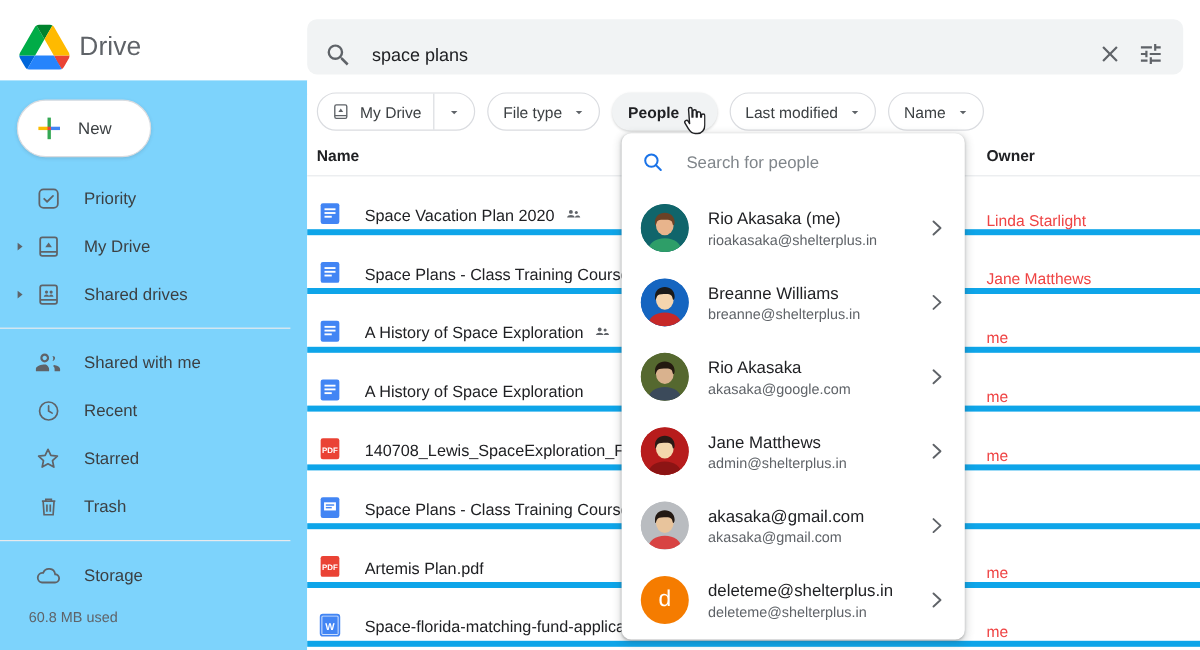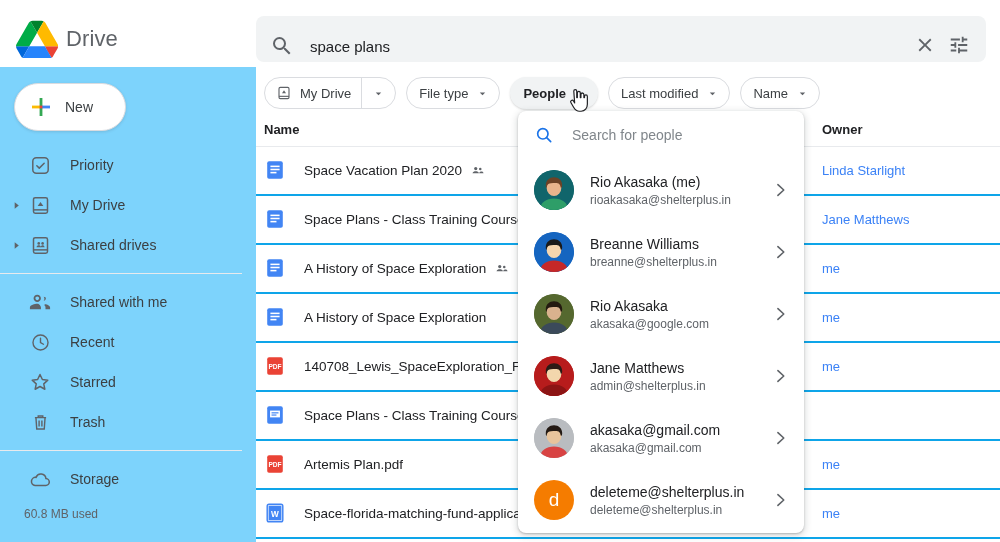--- a/index.html
+++ b/index.html
@@ -97,31 +97,31 @@
 
   .list-head {
     display: flex; align-items: center; height: 34px;
     border-bottom: 1px solid #e8eaed; padding-left: 8px;
     font-size: 13px; color: #202124; font-weight: bold;
   }
   .col-name { flex: 1; }
   .col-owner { width: 178px; }
 
   .row {
-    display: flex; align-items: center; height: 49px;
-    border-bottom: 2px solid #0ea5e9; padding-left: 8px; cursor: pointer;
+    display: flex; align-items: flex-end; height: 49px;
+    border-bottom: 5px solid #0ea5e9; padding-left: 8px; cursor: pointer;
   }
   .row .fname { flex: 1; display: flex; align-items: center; min-width: 0; }
   .file-ico { width: 24px; height: 24px; flex: none; margin-right: 16px; }
   .fname-txt {
     font-size: 13.5px; color: #202124; white-space: nowrap;
     overflow: hidden; text-overflow: clip;
   }
   .share-ico { margin-left: 8px; flex: none; color: #5f6368; display:flex; }
-  .owner-txt { width: 178px; font-size: 13px; color: #3b82f6; }
+  .owner-txt { width: 178px; font-size: 13px; color: #ef4444; }
 
   
   .people-panel {
     position: absolute; left: 518px; top: 111px; width: 286px; height: 422px;
     background: #fff; border-radius: 8px;
     box-shadow: 0 2px 6px 2px rgba(60,64,67,.15), 0 1px 2px rgba(60,64,67,.3);
     overflow: hidden; z-index: 40;
   }
   .pp-search { display: flex; align-items: center; height: 48px; padding: 0 16px; }
   .pp-search .sm { width: 20px; height: 20px; color: #1a73e8; flex: none; }

